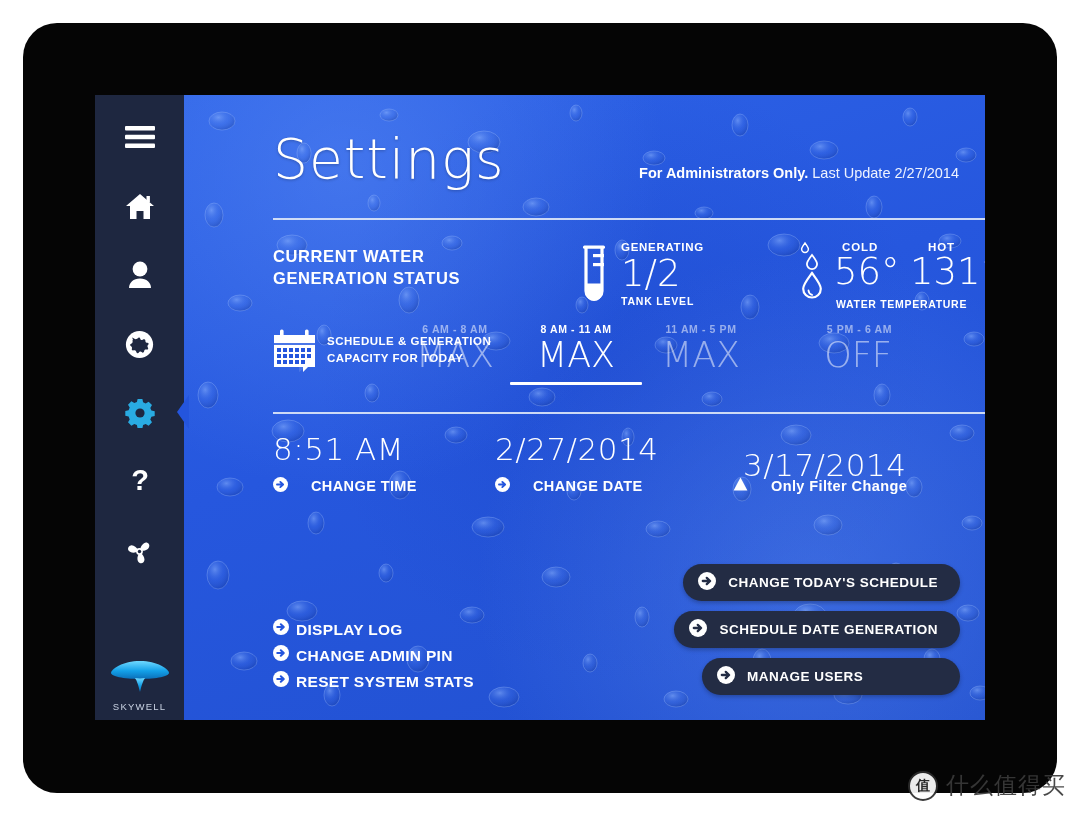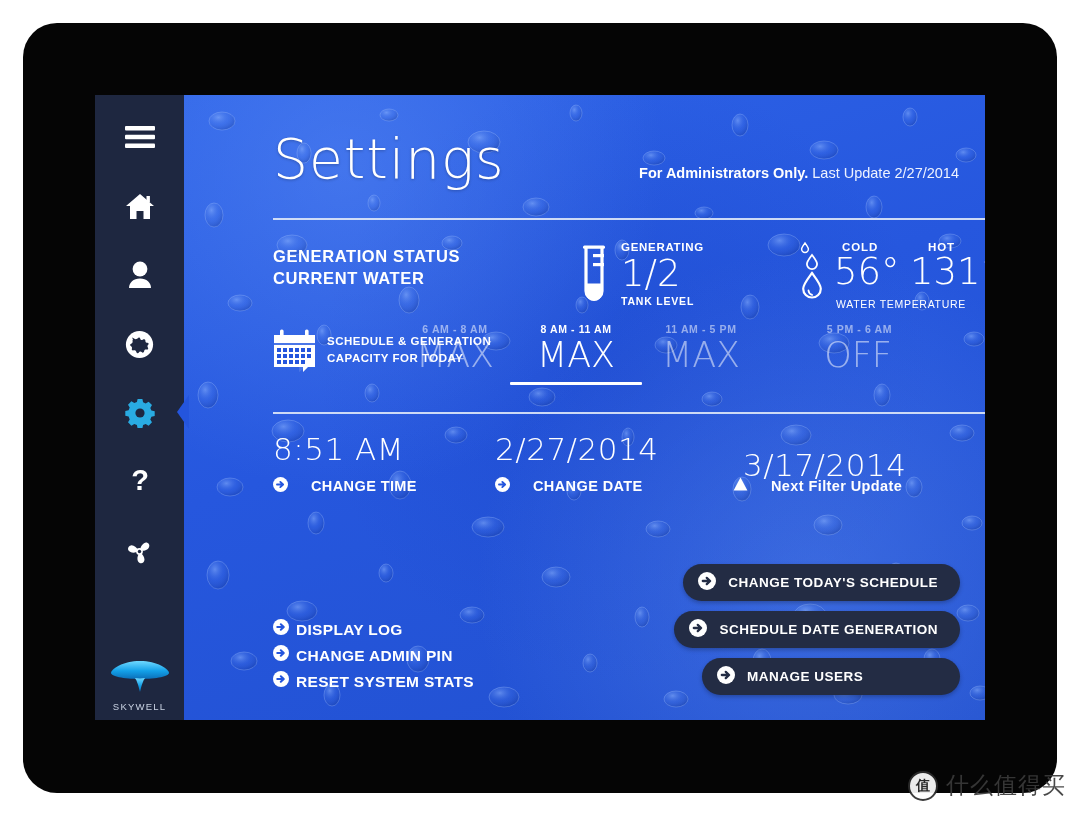--- a/index.html
+++ b/index.html
@@ -60,21 +60,21 @@
            font-family:"DejaVu Sans","Liberation Sans",sans-serif;}
   .tanksub{position:absolute;left:437px;top:200px;font-size:10.5px;font-weight:bold;letter-spacing:.8px;}
 
   .dropicon{position:absolute;left:612px;top:146px;}
   .coldlbl{position:absolute;left:658px;top:146px;font-size:11.5px;font-weight:bold;letter-spacing:.9px;}
   .coldval{position:absolute;left:650px;top:155px;font-size:37px;font-weight:300;
            font-family:"DejaVu Sans","Liberation Sans",sans-serif;}
   .hotlbl{position:absolute;left:744px;top:146px;font-size:11.5px;font-weight:bold;letter-spacing:.9px;}
   .hotval{position:absolute;left:726px;top:155px;font-size:37px;font-weight:300;
           font-family:"DejaVu Sans","Liberation Sans",sans-serif;}
-  .wtsub{position:absolute;left:652px;top:203px;font-size:10.5px;font-weight:normal;letter-spacing:.7px;}
+  .wtsub{position:absolute;left:652px;top:203px;font-size:10.5px;font-weight:bold;letter-spacing:.7px;}
 
   
   .calicon{position:absolute;left:88px;top:234px;}
   .callbl{position:absolute;left:143px;top:238px;font-size:11.5px;font-weight:bold;
           letter-spacing:.5px;line-height:1.5;}
 
   .slot{position:absolute;top:228px;text-align:center;}
   .slot .time{font-size:10.5px;font-weight:bold;letter-spacing:.6px;white-space:nowrap;}
   .slot .cap{font-size:35px;font-weight:300;line-height:1.18;
              font-family:"DejaVu Sans","Liberation Sans",sans-serif;}
@@ -301,22 +301,22 @@
       <div class="title">Settings</div>
 
       <div class="subhdr">
         <b>For Administrators Only.</b>
         <span>Last Update 2/27/2014</span>
       </div>
 
       <div class="rule r1"></div>
 
       <div class="statuslabel">
+        <div>CURRENT WATER</div>
         <div>GENERATION STATUS</div>
-        <div>CURRENT WATER</div>
       </div>
 
       <span class="tankicon">
         <svg width="36" height="66" viewBox="0 0 36 66">
           <path d="M10 2 v44 a8 8 0 0 0 16 0 V2" fill="none" stroke="#fff" stroke-width="3.2"></path>
           <path d="M10 40 v8 a8 8 0 0 0 16 0 v-8 Z" fill="#fff"></path>
           <rect x="10" y="38.5" width="16" height="3.4" fill="#fff"></rect>
           <rect x="17" y="9" width="11" height="3.2" fill="#fff"></rect>
           <rect x="17" y="18" width="11" height="3.2" fill="#fff"></rect>
           <rect x="7" y="0.5" width="22" height="3.2" rx="1.5" fill="#fff"></rect>
@@ -415,21 +415,21 @@
         <span>CHANGE DATE</span>
       </div>
 
       <div class="bigval" style="left:559px;top:352px;text-align:center;">3/17/2014</div>
       <div class="linkrow" style="left:549px;top:382px;">
         <span>
           <svg width="15" height="14" viewBox="0 0 15 14">
             <path d="M7.5 0.6 14.4 13.4H0.6Z" fill="#fff"></path>
           </svg>
         </span>
-        <span>Next Filter Update</span>
+        <span>Only Filter Change</span>
       </div>
 
       <div class="botlink" style="top:524px;">
         <span>
           <svg width="16" height="16" viewBox="0 0 15 15">
             <circle cx="7.5" cy="7.5" r="7.5" fill="#fff"></circle>
             <path d="M4 7.5h5.6M7.3 4.9l2.8 2.6-2.8 2.6" fill="none" stroke="#2455dd" stroke-width="1.9" stroke-linecap="round" stroke-linejoin="round"></path>
           </svg>
         </span>
         <span>DISPLAY LOG</span>

